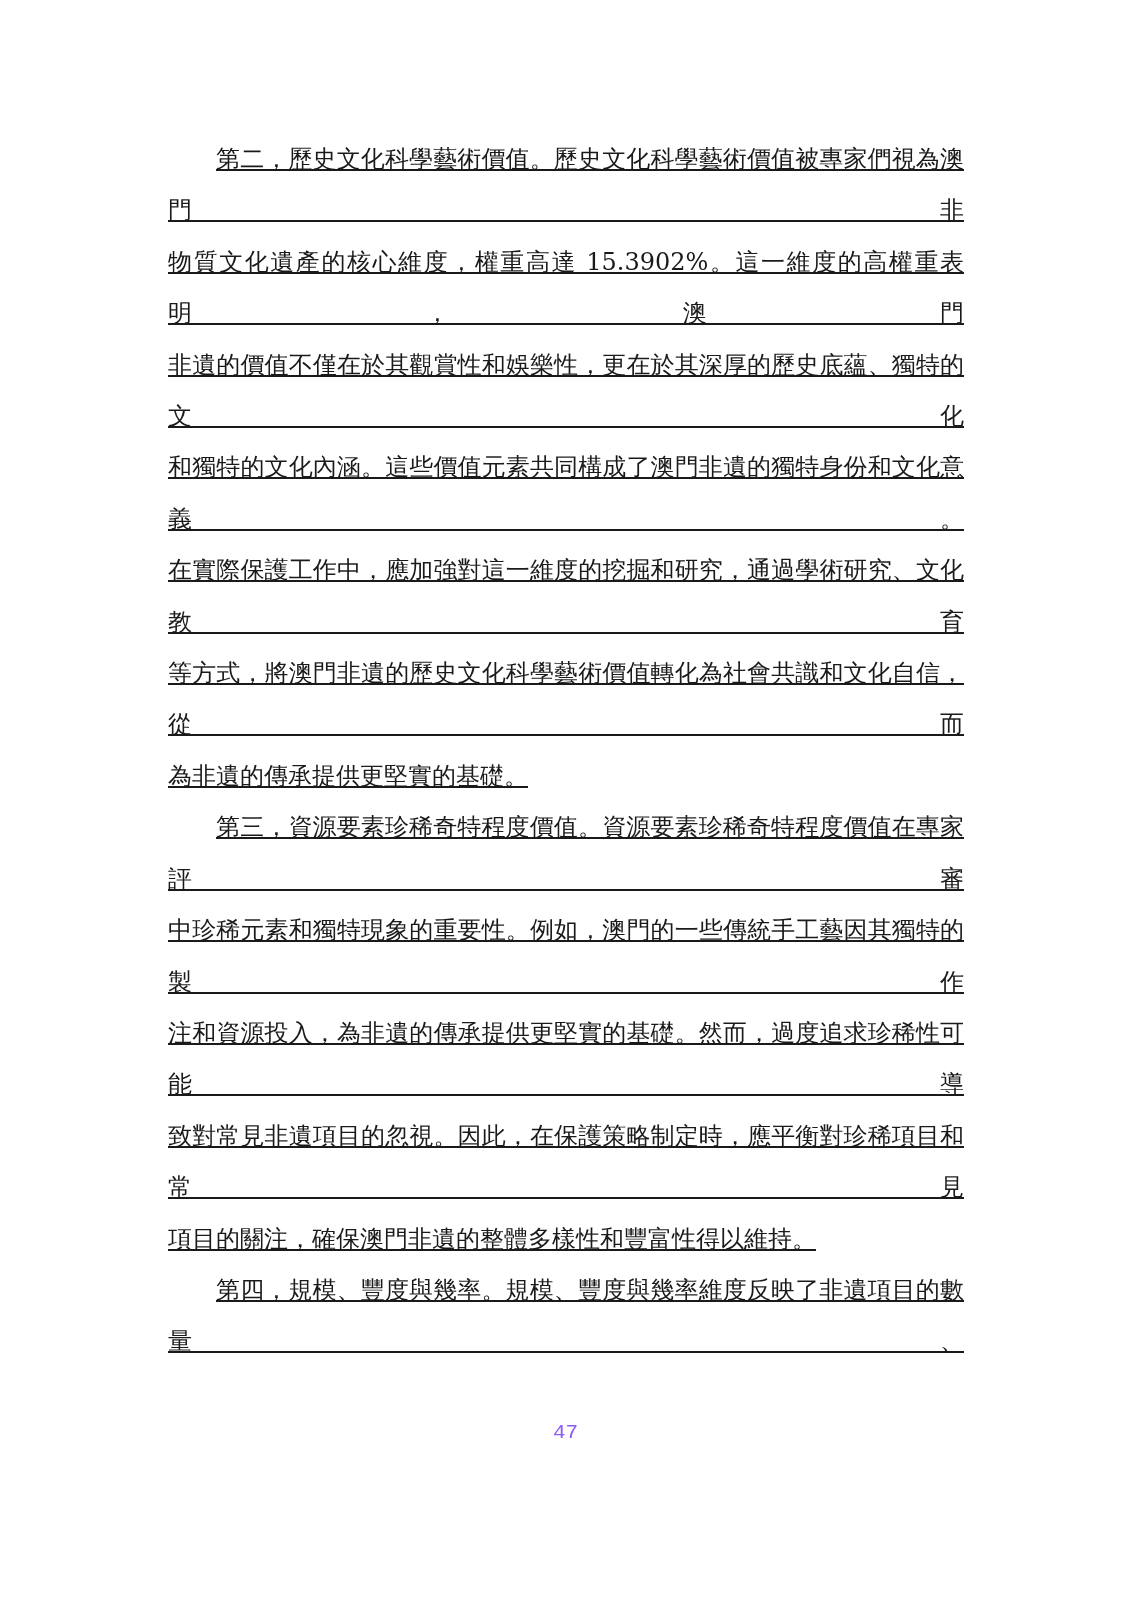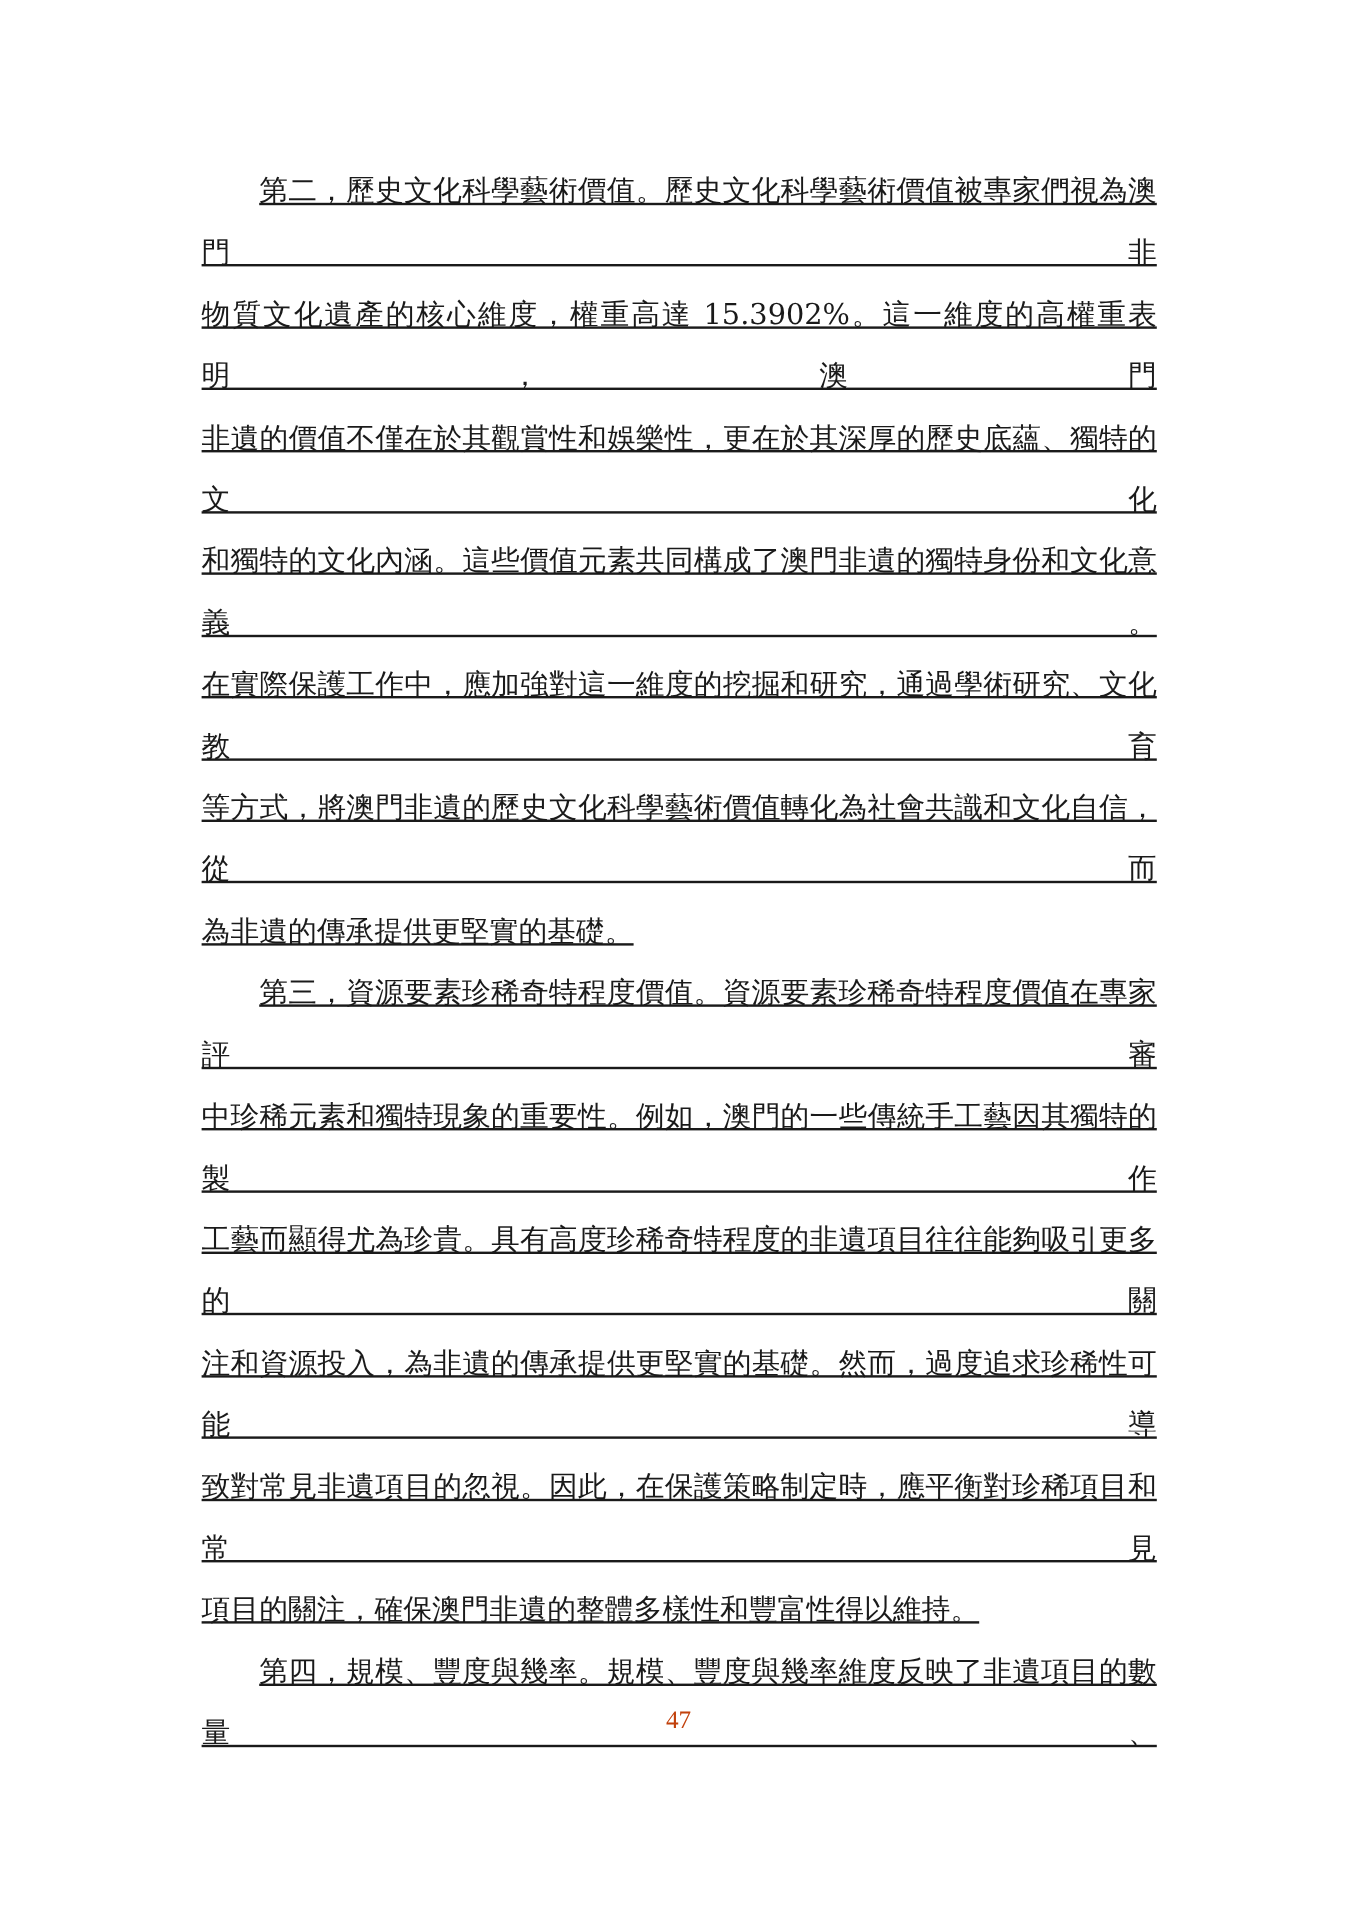--- a/index.html
+++ b/index.html
@@ -45,22 +45,22 @@
     text-align-last: left;
   }
   .page-number {
     position: absolute;
     top: 1418px;
     left: 0;
     width: 100%;
     text-align: center;
     font-size: 21px;
     line-height: 30px;
-    font-family: Liberation Serif, serif;
-    color: #c2410c;
+    font-family: Liberation Mono, monospace;
+    color: #8b5cf6;
   }
 </style>
 </head>
 <body>
 
 <div class="page">
 
   <div class="content">
 
     <div class="para">
@@ -69,21 +69,20 @@
       <div class="line">非遺的價值不僅在於其觀賞性和娛樂性，更在於其深厚的歷史底蘊、獨特的文化</div>
       <div class="line">和獨特的文化內涵。這些價值元素共同構成了澳門非遺的獨特身份和文化意義。</div>
       <div class="line">在實際保護工作中，應加強對這一維度的挖掘和研究，通過學術研究、文化教育</div>
       <div class="line">等方式，將澳門非遺的歷史文化科學藝術價值轉化為社會共識和文化自信，從而</div>
       <div class="line short">為非遺的傳承提供更堅實的基礎。</div>
     </div>
 
     <div class="para">
       <div class="line indent">第三，資源要素珍稀奇特程度價值。資源要素珍稀奇特程度價值在專家評審</div>
       <div class="line">中珍稀元素和獨特現象的重要性。例如，澳門的一些傳統手工藝因其獨特的製作</div>
-      <div class="line">工藝而顯得尤為珍貴。具有高度珍稀奇特程度的非遺項目往往能夠吸引更多的關</div>
       <div class="line">注和資源投入，為非遺的傳承提供更堅實的基礎。然而，過度追求珍稀性可能導</div>
       <div class="line">致對常見非遺項目的忽視。因此，在保護策略制定時，應平衡對珍稀項目和常見</div>
       <div class="line short">項目的關注，確保澳門非遺的整體多樣性和豐富性得以維持。</div>
     </div>
 
     <div class="para">
       <div class="line indent">第四，規模、豐度與幾率。規模、豐度與幾率維度反映了非遺項目的數量、</div>
 
     </div>
 

